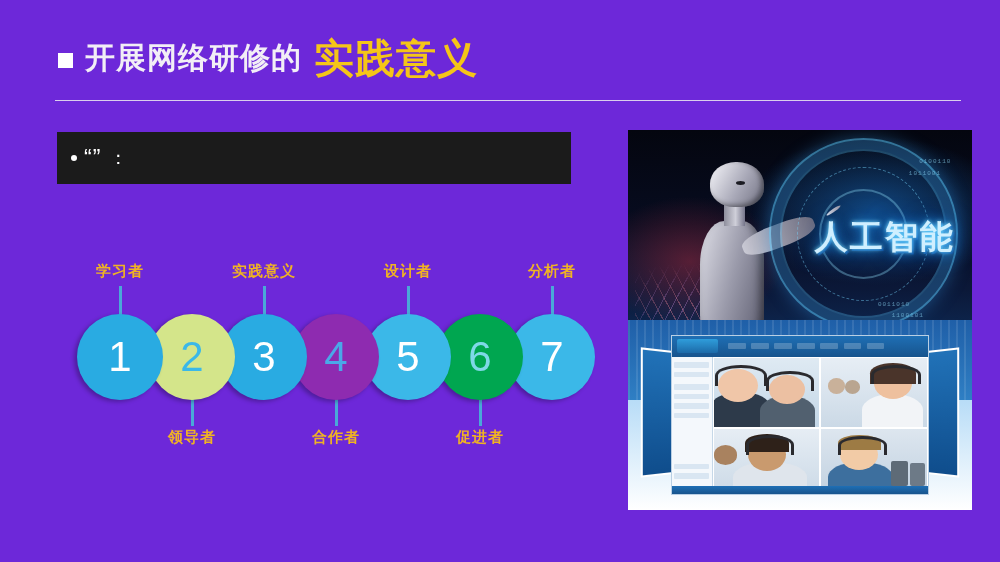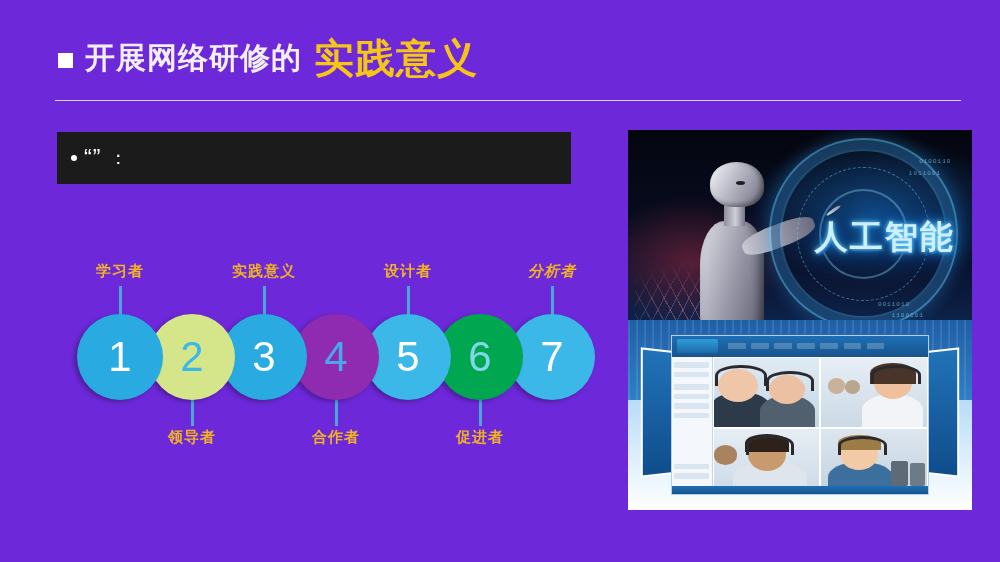--- a/index.html
+++ b/index.html
@@ -428,21 +428,21 @@
       <div class="connector conn-down" style="left: 265.5px; background: rgb(74, 168, 216);"></div>
       <div class="node-label label-bottom" style="left: 267px; color: rgb(240, 179, 35);">合作者</div>
       <div class="node" style="left: 224px; background: rgb(142, 43, 176); color: rgb(74, 168, 232); z-index: 14;">4</div>
       <div class="connector conn-up" style="left: 337.5px; background: rgb(74, 168, 216);"></div>
       <div class="node-label label-top" style="left: 339px; color: rgb(240, 179, 35);">设计者</div>
       <div class="node" style="left: 296px; background: rgb(59, 184, 232); color: rgb(255, 255, 255); z-index: 13;">5</div>
       <div class="connector conn-down" style="left: 409.5px; background: rgb(74, 168, 216);"></div>
       <div class="node-label label-bottom" style="left: 411px; color: rgb(240, 179, 35);">促进者</div>
       <div class="node" style="left: 368px; background: rgb(0, 166, 80); color: rgb(127, 216, 232); z-index: 12;">6</div>
       <div class="connector conn-up" style="left: 481.5px; background: rgb(74, 168, 216);"></div>
-      <div class="node-label label-top" style="left: 483px; color: rgb(240, 179, 35); font-style: italic;">分析者</div>
+      <div class="node-label label-top" style="left: 483px; color: rgb(240, 179, 35);">分析者</div>
       <div class="node" style="left: 440px; background: rgb(59, 184, 232); color: rgb(255, 255, 255); z-index: 11;">7</div>
     </div>
 
   <div class="photo" id="photo-ai">
     <div class="ai-sky"></div>
     <div class="ai-wave"></div>
     <div class="ai-wave2"></div>
     <div class="ai-mesh"></div>
 
     <div class="robot">

